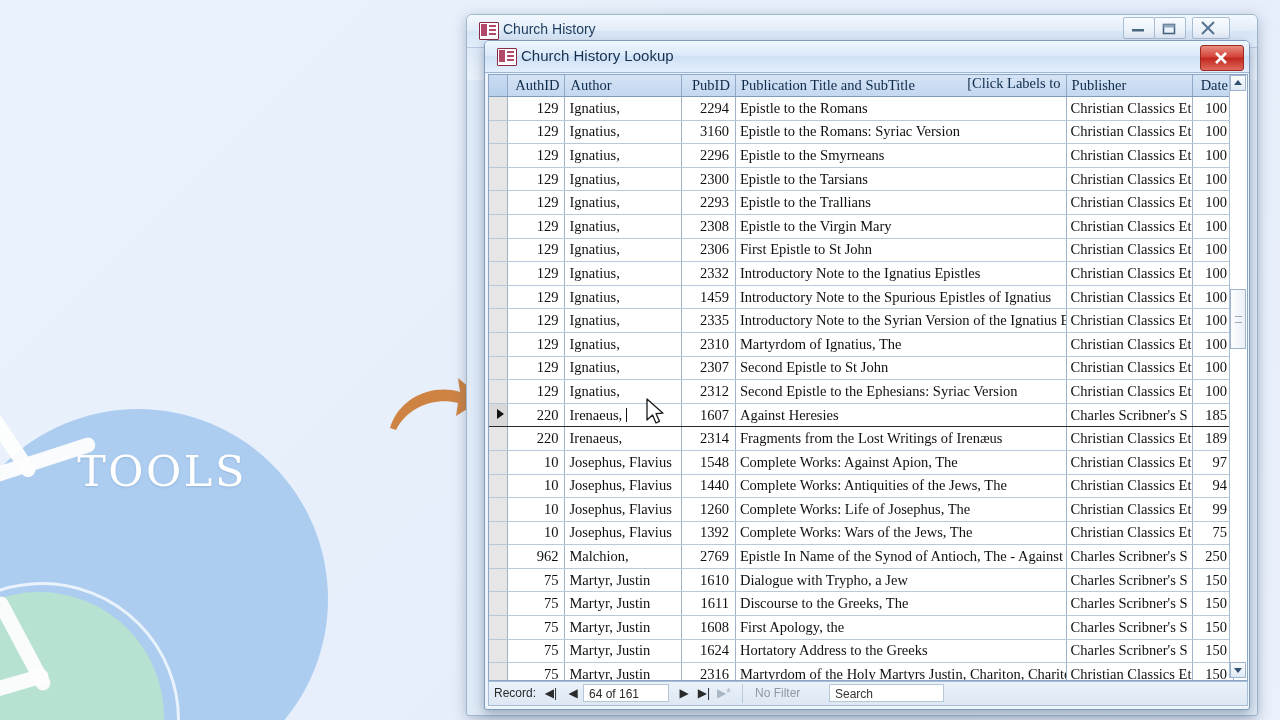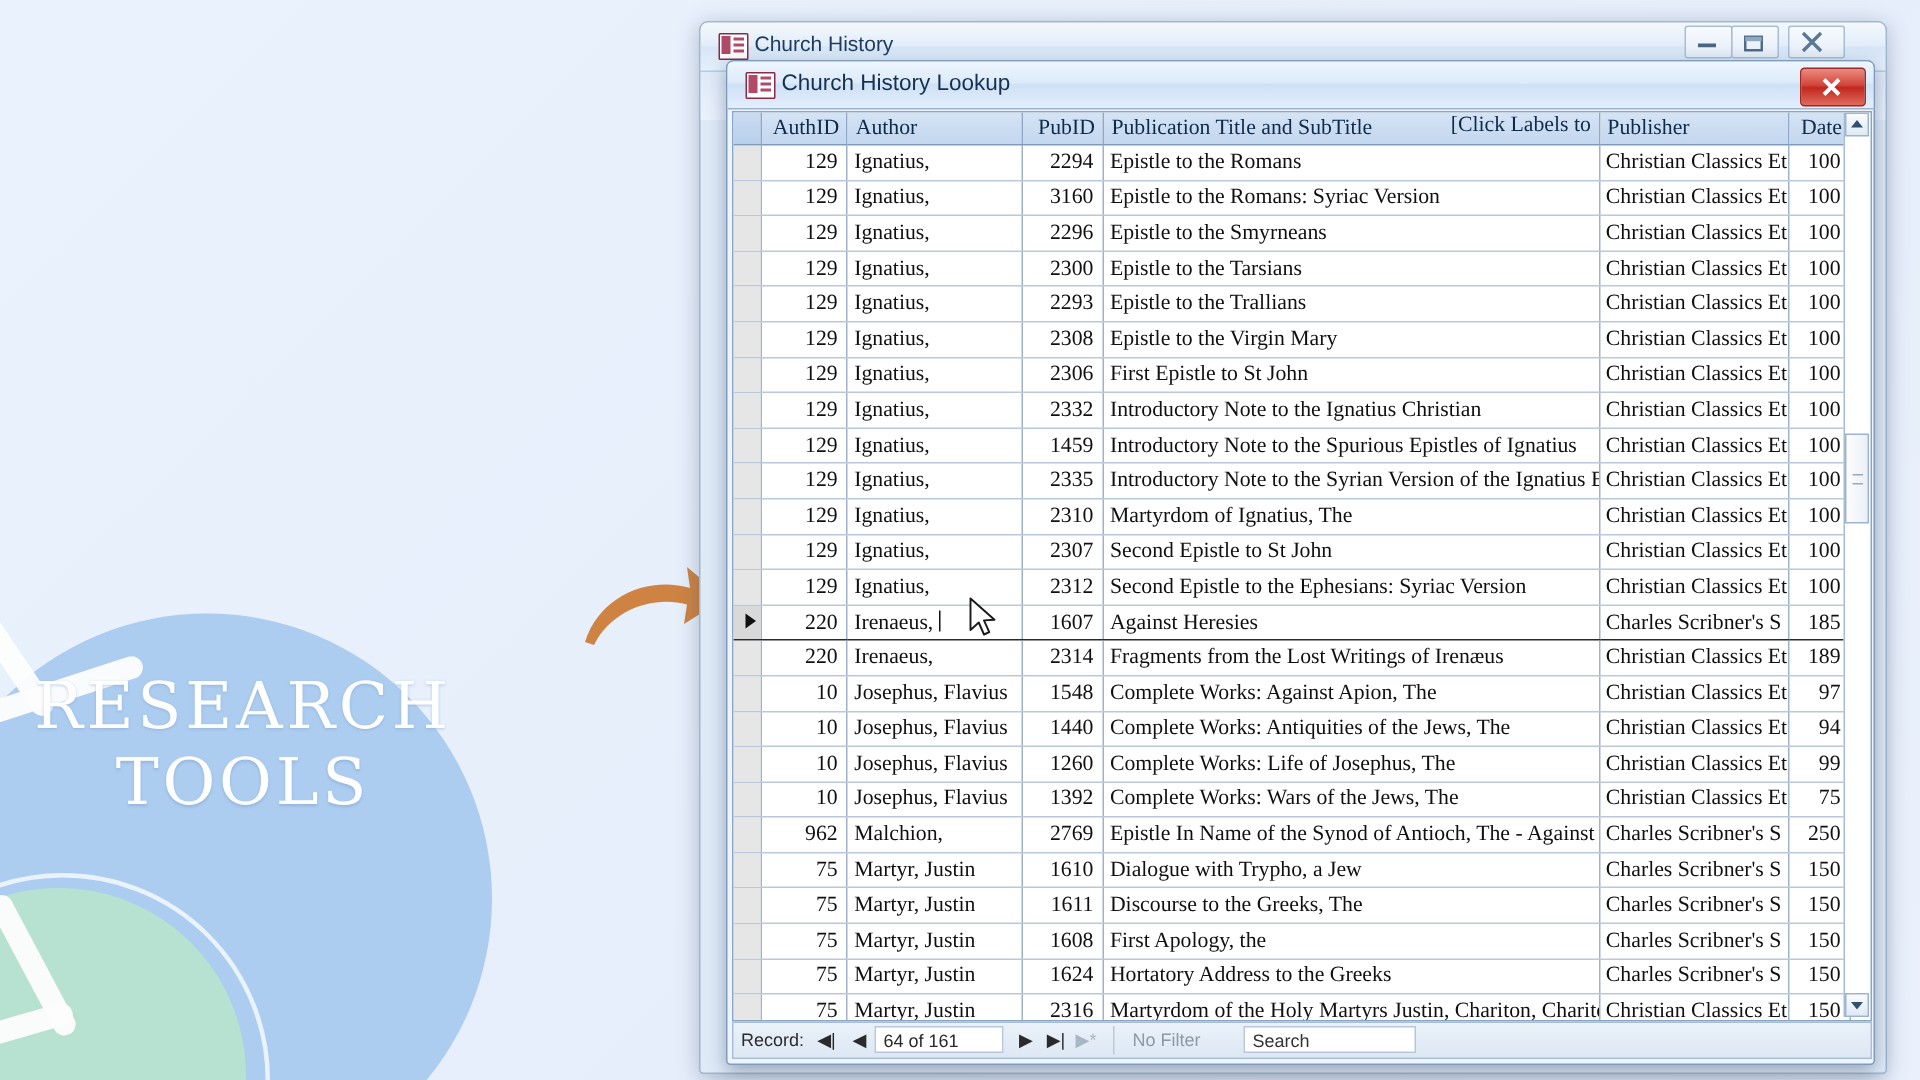--- a/index.html
+++ b/index.html
@@ -136,21 +136,20 @@
 <div id="backdrop">
   <div class="bg-circle-blue"></div>
   <div class="bg-circle-green"></div>
   <div class="bg-ring"></div>
   <div class="bg-swoosh1"></div>
   <div class="bg-swoosh2"></div>
   <div class="bg-swoosh3"></div>
   <div class="bg-swoosh4"></div>
 
   <div id="slide-title">
-    <div>RESEARCH</div>
     <div>TOOLS</div>
   </div>
 
   <svg id="arrow" viewBox="0 0 100 62">
     <path d="M4 56 C14 24 48 12 74 20 L72 6 L97 27 L70 44 L72 31 C50 25 22 34 10 58 Z" fill="#cc7a33" opacity="0.92"></path>
   </svg>
 </div>
 
 <div id="access-window">
   <div id="access-titlebar">
@@ -278,21 +277,21 @@
             <td class="num">2306</td>
             <td>First Epistle to St John</td>
             <td>Christian Classics Et</td>
             <td class="num">100</td>
           </tr>
           <tr>
             <td class="selcell"></td>
             <td class="num">129</td>
             <td>Ignatius,</td>
             <td class="num">2332</td>
-            <td>Introductory Note to the Ignatius Christian</td>
+            <td>Introductory Note to the Ignatius Epistles</td>
             <td>Christian Classics Et</td>
             <td class="num">100</td>
           </tr>
           <tr>
             <td class="selcell"></td>
             <td class="num">129</td>
             <td>Ignatius,</td>
             <td class="num">1459</td>
             <td>Introductory Note to the Spurious Epistles of Ignatius</td>
             <td>Christian Classics Et</td>

